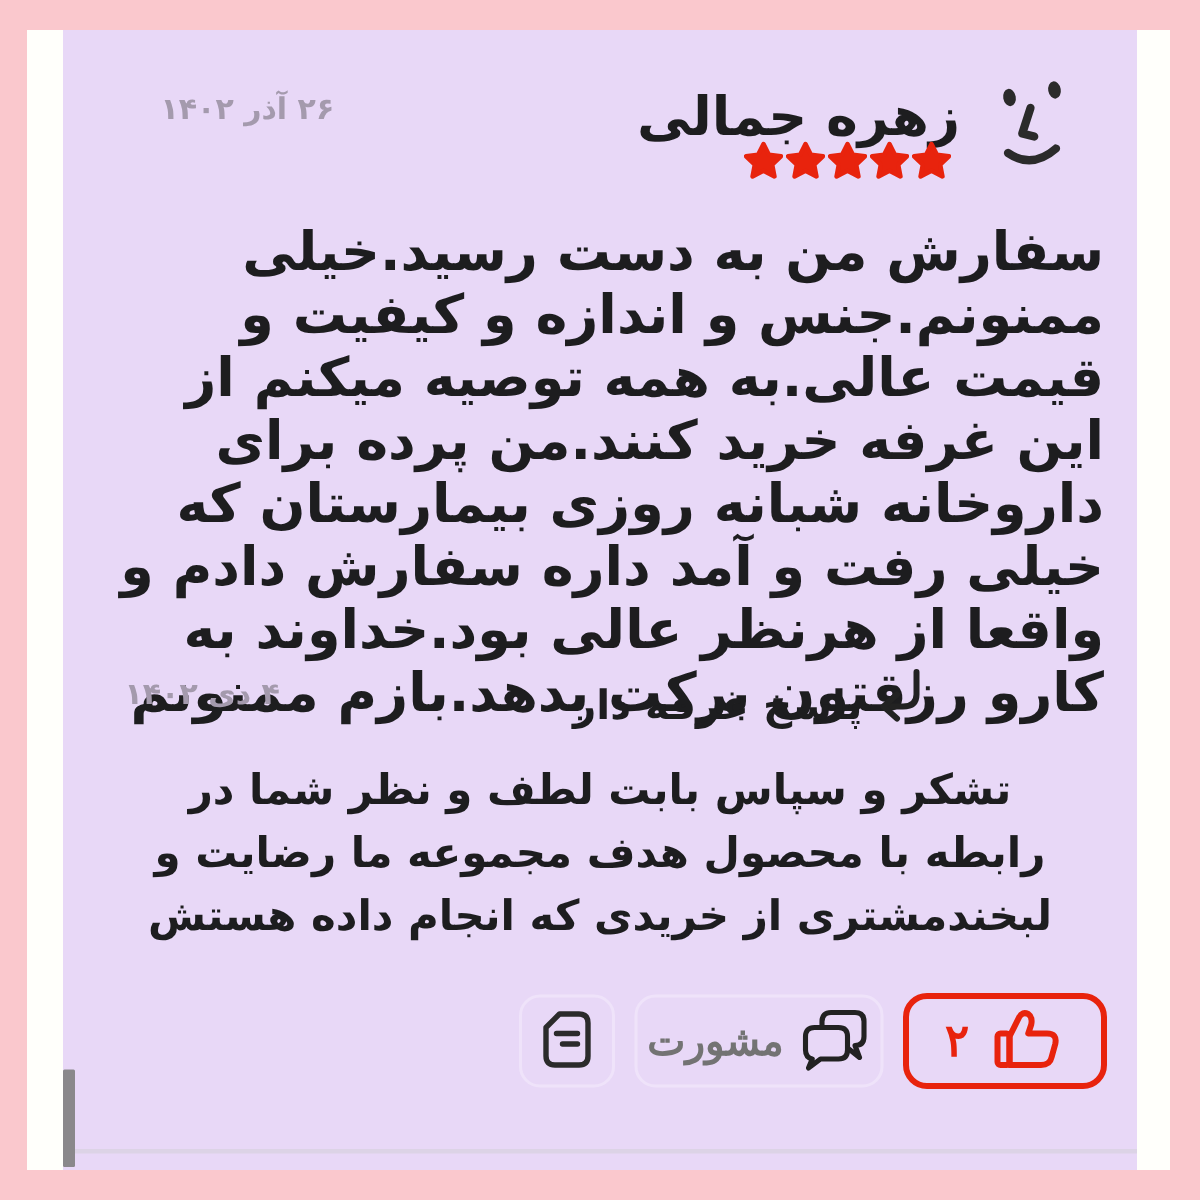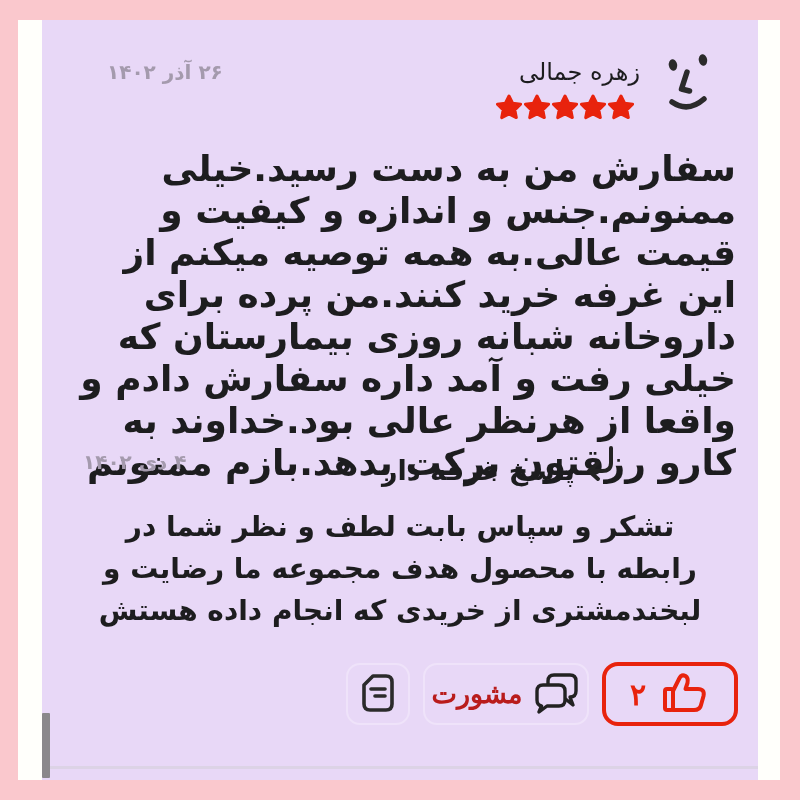--- a/index.html
+++ b/index.html
@@ -14,21 +14,21 @@
   }
   .card{
     position:absolute;left:24px;top:0;width:716px;height:760px;
     background:#e8d8f7;direction:rtl;
   }
   .review-date,.reply-date{
     position:absolute;font-size:20px;font-weight:bold;color:#a49aad;direction:rtl;
   }
   .review-date{left:36px;top:40px;margin-left:29px;}
   .author-name{
-    position:absolute;top:38px;right:118px;font-size:24px;font-weight:normal;color:#1d1d1f;
+    position:absolute;top:38px;right:118px;font-size:36px;font-weight:bold;color:#1d1d1f;
   }
   .stars{position:absolute;top:74px;right:124px;display:flex;gap:2px;}
   .stars svg{display:block;}
   .avatar{position:absolute;top:30px;right:36px;}
   .review-body{
     position:absolute;top:128px;right:22px;left:22px;margin:0;
     font-size:36px;font-weight:bold;line-height:42px;color:#1d1d1f;
     text-align:right;direction:rtl;
   }
   .reply-header{
@@ -46,21 +46,21 @@
     position:absolute;top:642px;right:20px;
     display:flex;align-items:center;gap:13px;direction:ltr;
   }
   .btn{
     box-sizing:border-box;display:flex;align-items:center;justify-content:center;
     background:transparent;border:2px solid #efe3fa;border-radius:14px;
     height:62px;cursor:pointer;padding:0;
   }
   .btn-note{width:64px;}
   .btn-consult{width:166px;gap:12px;}
-  .btn-consult .label{font-size:27px;font-weight:bold;color:#b91c1c;}
+  .btn-consult .label{font-size:27px;font-weight:bold;color:#737373;}
   .btn-like{
     width:136px;height:64px;border:4px solid #e8230d;border-radius:16px;gap:14px;
   }
   .btn-like .count{font-size:30px;font-weight:bold;color:#e8230d;}
   .scrollbar-thumb{
     position:absolute;left:24px;top:693px;width:8px;height:65px;
     background:#8a888b;border-radius:1px;
   }
   .divider{
     position:absolute;left:32px;top:746px;width:708px;height:3px;background:#dcd3e6;

